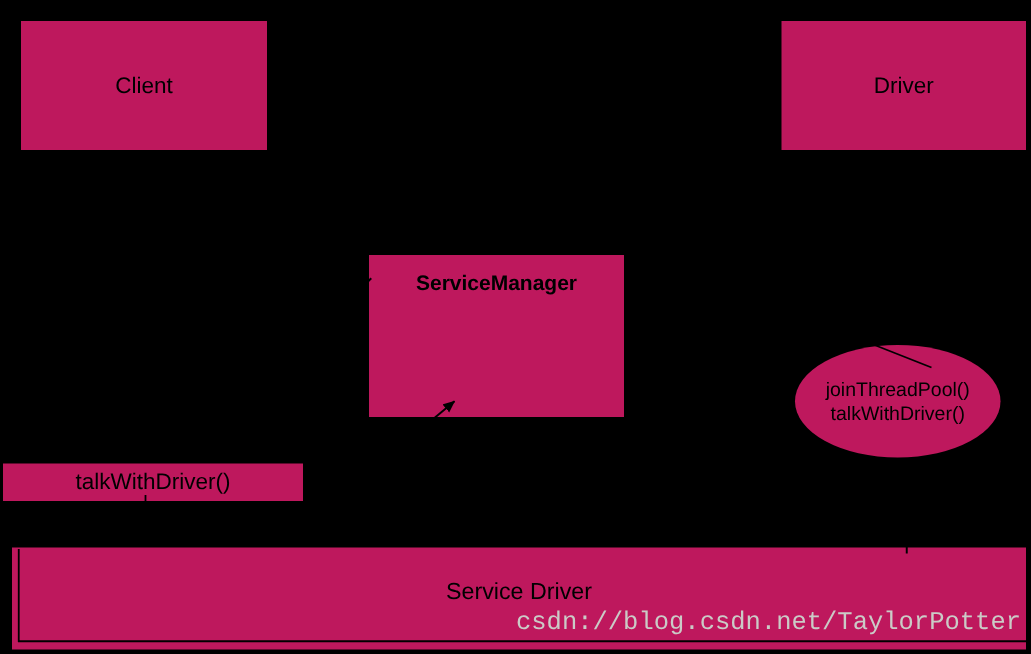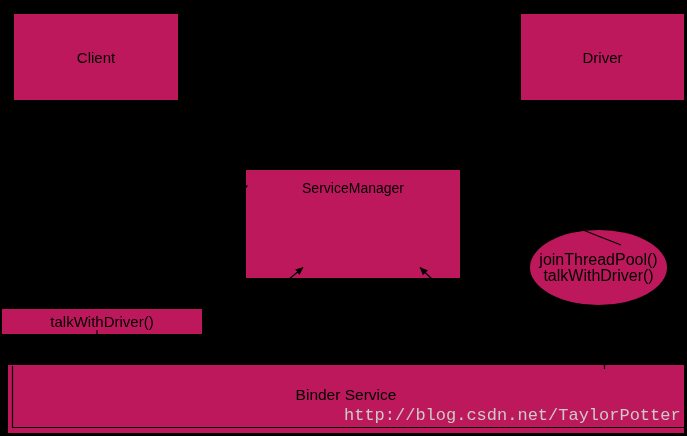--- a/index.html
+++ b/index.html
@@ -7,26 +7,26 @@
     position:relative;width:687px;height:436px;background:#000000;
     font-family:"Liberation Sans",sans-serif;overflow:hidden;
   }
   .node{
     position:absolute;background:#be185d;color:#000000;
     display:flex;align-items:center;justify-content:center;
     font-size:15px;
   }
   #client-box{left:14px;top:14px;width:164px;height:86px;}
   #service-box{left:521px;top:14px;width:163px;height:86px;}
-  #sm-box{left:246px;top:170px;width:214px;height:108px;align-items:flex-start;font-size:14px;}
+  #sm-box{left:246px;top:170px;width:170px;height:108px;align-items:flex-start;font-size:14px;font-weight:bold;}
   #sm-box .sm-title{padding-top:10px;line-height:16px;}
   #svclist-box{left:267px;top:233px;width:163px;height:31px;border:1.5px solid #000;font-size:13.5px;}
   #callout-ellipse{
     left:530px;top:230px;width:137px;height:75px;border-radius:50%;
-    flex-direction:column;font-size:16px;line-height:16px;text-align:center;
+    flex-direction:column;font-size:13px;line-height:16px;text-align:center;
   }
   #twd-box{left:2px;top:309px;width:200px;height:25px;font-size:15px;}
   #binder-box{left:8px;top:365px;width:676px;height:68px;display:block;}
   #binder-label{
     position:absolute;left:0;width:100%;top:20px;text-align:center;
     font-size:15.5px;line-height:20px;color:#000;
   }
   #watermark{
     position:absolute;left:336px;top:41px;
     font-family:"Liberation Mono",monospace;font-size:17px;line-height:20px;
@@ -55,22 +55,22 @@
   <div class="node" id="callout-ellipse">
     <span>joinThreadPool()</span>
     <span>talkWithDriver()</span>
   </div>
 
   <div class="node" id="twd-box">
     <span>talkWithDriver()</span>
   </div>
 
   <div class="node" id="binder-box">
-    <div id="binder-label">Binder Service</div>
-    <div id="watermark">http://blog.csdn.net/TaylorPotter</div>
+    <div id="binder-label">Service Driver</div>
+    <div id="watermark">csdn://blog.csdn.net/TaylorPotter</div>
   </div>
 
   <svg id="overlay" width="687" height="436" viewBox="0 0 687 436" xmlns="http://www.w3.org/2000/svg">
     <defs>
       <marker id="ah" markerWidth="10" markerHeight="8" refX="7.5" refY="3.5" orient="auto" markerUnits="userSpaceOnUse">
         <path d="M0,0 L8,3.5 L0,7 Z" fill="#000000"></path>
       </marker>
     </defs>
 
     <line x1="288" y1="280" x2="303" y2="267.5" stroke="#000" stroke-width="1.3" marker-end="url(#ah)"></line>

